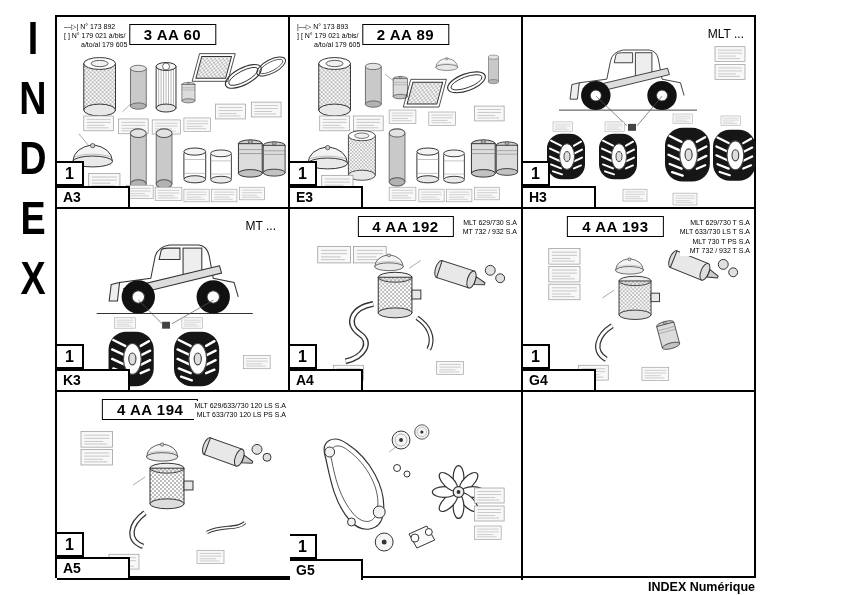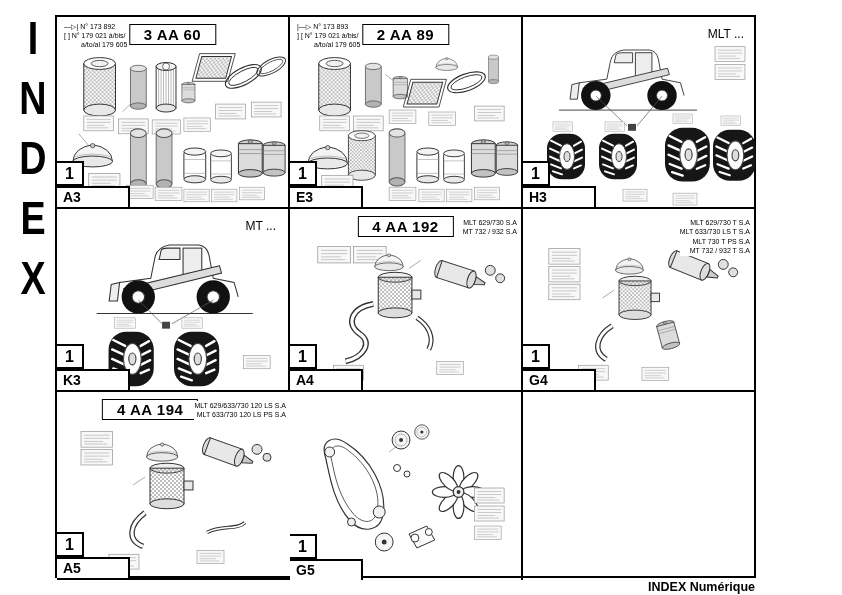--- a/index.html
+++ b/index.html
@@ -307,20 +307,21 @@
         <path d="M128 110C140 118 146 130 140 142" fill="none" stroke="#fff" stroke-width="2.6"></path>
         <use href="#g-label" transform="translate(44,158)"></use>
         <use href="#g-label" transform="translate(148,154) scale(0.9)"></use>
         <line x1="120" y1="60" x2="132" y2="52" stroke="#555" stroke-width="0.5"></line>
       </svg>
       <div class="num-box">1</div>
       <div class="ref-box">A4</div>
     </div>
 
     <div class="cell">
+      <div class="title-box shift-left">4 AA 193</div>
       <div class="models">
         <div>MLT 629/730 T S.A</div>
         <div>MLT 633/730 LS T S.A</div>
         <div>MLT 730 T PS S.A</div>
         <div>MT 732 / 932 T S.A</div>
       </div>
       <svg class="drawing" viewBox="0 0 233 183" preserveAspectRatio="none">
         <use href="#g-label" transform="translate(26,40) scale(1.05)"></use>
         <use href="#g-label" transform="translate(26,58) scale(1.05)"></use>
         <use href="#g-label" transform="translate(26,76) scale(1.05)"></use>

